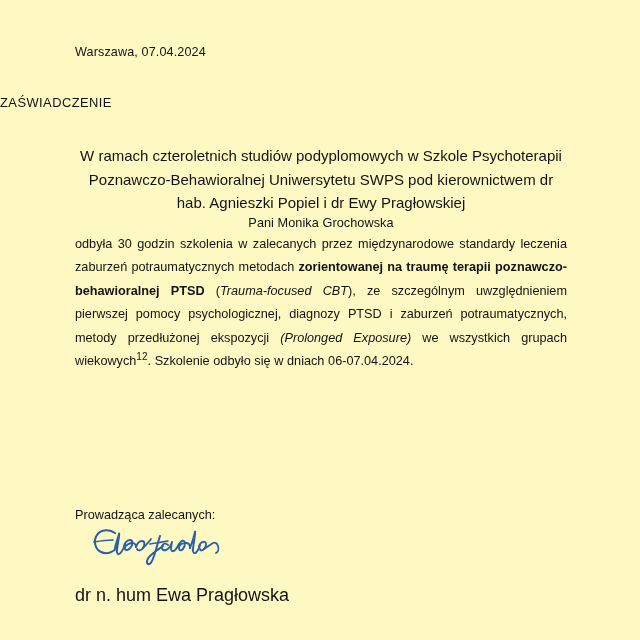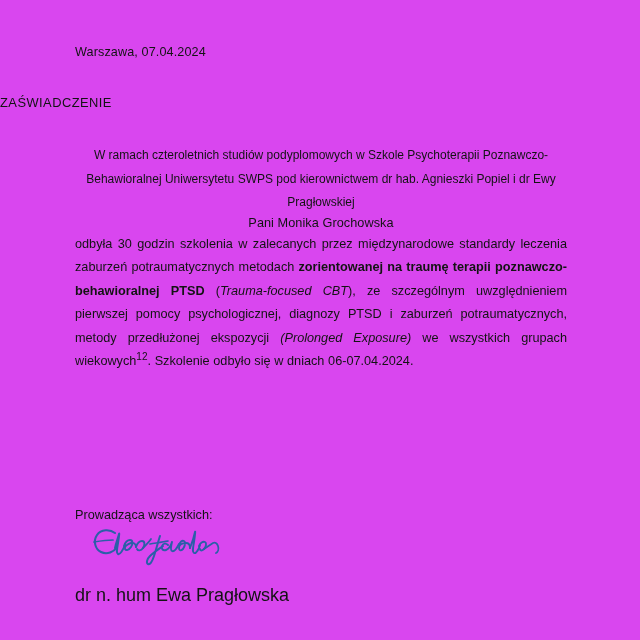--- a/index.html
+++ b/index.html
@@ -13,21 +13,21 @@
     height: 640px;
     overflow: hidden;
     font-family: "Liberation Sans", sans-serif;
     color: #131313;
     -webkit-font-smoothing: antialiased;
   }
   .page {
     position: relative;
     width: 640px;
     height: 640px;
-    background: #d946ef;
+    background: #fef9c3;
     box-sizing: border-box;
     padding: 0 75px;
   }
   .date-line {
     position: absolute;
     top: 44px;
     left: 75px;
     font-size: 12.6px;
     line-height: 16px;
     letter-spacing: 0.01em;
@@ -41,21 +41,21 @@
     text-align: left;
     font-size: 12.9px;
     letter-spacing: 0.035em;
   }
   .intro {
     position: absolute;
     top: 144px;
     left: 75px;
     width: 492px;
     text-align: center;
-    font-size: 12px;
+    font-size: 15px;
     line-height: 23.5px;
   }
   .recipient {
     position: absolute;
     top: 213px;
     left: 75px;
     width: 492px;
     text-align: center;
     font-size: 12.7px;
     font-weight: normal;
@@ -117,21 +117,21 @@
 
   <div class="intro">W ramach czteroletnich studiów podyplomowych w Szkole Psychoterapii Poznawczo-Behawioralnej Uniwersytetu SWPS pod kierownictwem dr hab. Agnieszki Popiel i dr Ewy Pragłowskiej</div>
 
   <div class="recipient">Pani Monika Grochowska</div>
 
   <div class="body-par par-one">
     <span>odbyła 30 godzin szkolenia w zalecanych przez międzynarodowe standardy leczenia zaburzeń potraumatycznych metodach </span><b>zorientowanej na traumę terapii poznawczo-behawioralnej PTSD</b><span> (</span><i>Trauma-focused CBT</i><span>), ze szczególnym uwzględnieniem pierwszej pomocy psychologicznej, diagnozy PTSD i zaburzeń potraumatycznych, metody przedłużonej ekspozycji </span><i>(Prolonged Exposure)</i><span> we wszystkich grupach wiekowych</span><span class="sup">12</span><span>. Szkolenie odbyło się w dniach 06-07.04.2024.</span>
   </div>
 
 
-  <div class="sig-label">Prowadząca wszystkich:</div>
+  <div class="sig-label">Prowadząca zalecanych:</div>
 
   <div class="signature" aria-label="E Pragłowska">
     <svg width="135" height="46" viewBox="0 0 135 46" fill="none" xmlns="http://www.w3.org/2000/svg">
       <g stroke="#2b5fa8" stroke-linecap="round" stroke-linejoin="round" fill="none">
         <path d="M27 9 C22 5, 13 5, 9 11 C5 17, 7 25, 13 28 C19 31, 26 28, 29 23" stroke-width="2.1"></path>
         <path d="M6 18 C12 17, 19 16, 25 16" stroke-width="1.7"></path>
         <path d="M27 24 C28 19, 30 14, 31 10 C31.5 8, 31 13, 30 19 C29 25, 28 29, 30 30 C32 31, 35 26, 37 21" stroke-width="2"></path>
         <path d="M36 22 C37 19, 39 16, 42 16 C45 16, 45 20, 43 23 C41 26, 38 27, 37 25 C36 23, 39 20, 43 19 C46 18.5, 48 20, 48 23" stroke-width="1.9"></path>
         <path d="M48 23 C49 20, 51 17, 54 17 C57 17, 57 21, 55 24 C53 27, 50 27, 49 25" stroke-width="1.9"></path>
         <path d="M55 24 C58 21, 61 18, 63 15" stroke-width="1.8"></path>

